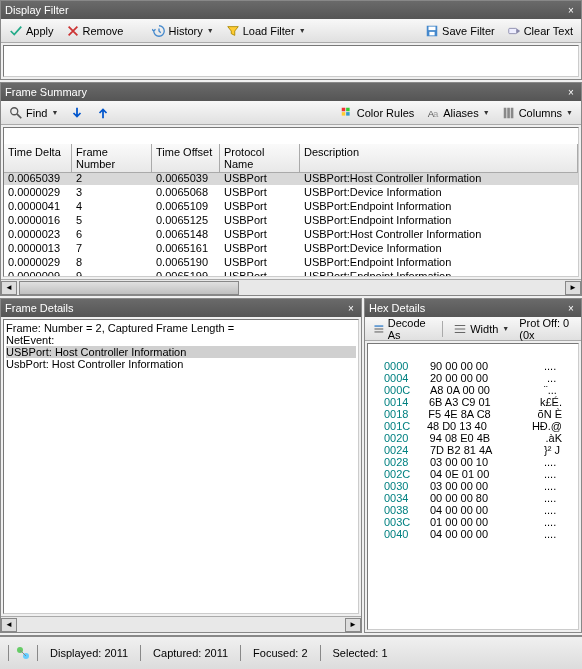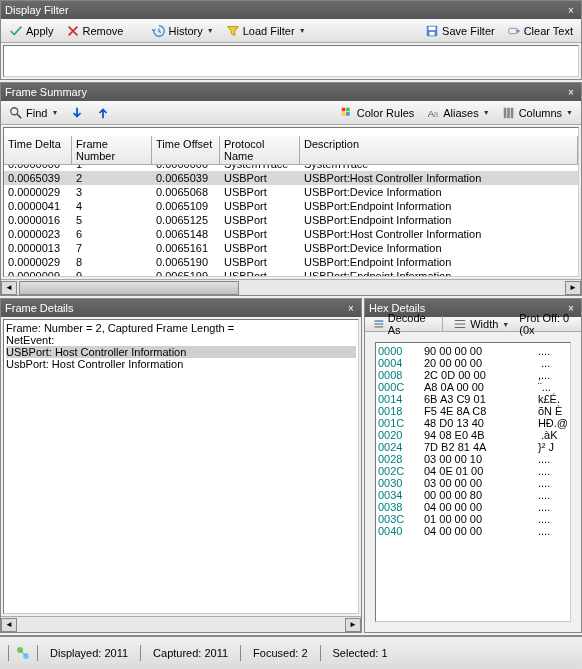--- a/index.html
+++ b/index.html
@@ -11,21 +11,21 @@
 .toolbar { background: linear-gradient(to bottom, #f8f8f8, #e0e0e0); border-bottom: 1px solid #aaa; padding: 2px 4px; display: flex; gap: 4px; height: 24px; }
 .toolbar .spacer { flex: 1; }
 .tb-btn { padding: 2px 4px; display: inline-flex; align-items: center; gap: 3px; cursor: pointer; border-radius: 2px; }
 .icon { width: 14px; height: 14px; display: inline-block; }
 .dropdown-arrow { font-size: 7px; color: #333; margin-left: 1px; }
 
 .filter-area { background: #fff; height: 32px; border: 1px inset #ccc; margin: 2px; }
 
 
 .grid { background: #fff; border: 1px inset #ccc; margin: 2px; overflow: auto; flex: 1; }
-.grid-header { display: flex; background: linear-gradient(to bottom, #fafafa, #e8e8e8); border-bottom: 1px solid #aaa; position: sticky; top: 8px; }
+.grid-header { display: flex; background: linear-gradient(to bottom, #fafafa, #e8e8e8); border-bottom: 1px solid #aaa; position: sticky; top: 16px; }
 .grid-header div { border-right: 1px solid #aaa; padding: 2px 4px; font-weight: normal; color: #000; }
 .col-td { width: 68px; }
 .col-fn { width: 80px; }
 .col-to { width: 68px; }
 .col-pn { width: 80px; }
 .col-dc { flex: 1; }
 .grid-body { font-family: "Segoe UI"; }
 .grid-row { display: flex; padding: 0; height: 14px; line-height: 14px; }
 .grid-row div { padding: 0 4px; overflow: hidden; white-space: nowrap; }
 .grid-row:nth-child(even) { background: #fff; }
@@ -33,22 +33,22 @@
 .hscroll { height: 16px; background: #e8e8e8; border-top: 1px solid #aaa; display:flex; align-items:center; }
 .hscroll .thumb { width: 220px; height: 14px; background: linear-gradient(to bottom,#e0e0e0,#c0c0c0); border:1px solid #888; margin-left:2px;}
 .hscroll .arrow { width:16px; height:14px; background:#ddd; border:1px solid #888; display:flex;align-items:center;justify-content:center; font-size:8px;}
 
 .lower { display: flex; flex: 1; gap: 2px; min-height: 0; }
 .lower .panel { flex: 1; min-width: 0; }
 
 .details-body { background: #fff; border: 1px inset #ccc; margin: 2px; flex: 1; font-family: "Courier New", monospace; font-size: 12px; padding: 2px; overflow: auto; white-space: pre; }
 .details-body .sel { background: #d0d0d0; }
 
-.hex-toolbar { background: linear-gradient(to bottom,#f8f8f8,#e0e0e0); border-bottom:1px solid #aaa; padding:2px 4px; display:flex; align-items:center; gap:6px; height:15px;}
-.hex-body { background:#fff; border:1px inset #ccc; margin:10px; flex:1; font-family:"Courier New",monospace; font-size:12px; overflow:auto; padding:2px;}
+.hex-toolbar { background: linear-gradient(to bottom,#f8f8f8,#e0e0e0); border-bottom:1px solid #aaa; padding:2px 4px; display:flex; align-items:center; gap:6px; height:24px;}
+.hex-body { background:#fff; border:1px inset #ccc; margin:2px; flex:1; font-family:"Courier New",monospace; font-size:12px; overflow:auto; padding:16px;}
 .hex-row { display:flex; gap:10px; white-space:pre; }
 .hex-addr { color:#008080; width:36px;}
 .hex-bytes { color:#000; width:104px;}
 .hex-ascii { color:#000; }
 
 .statusbar { height: 22px; background: linear-gradient(to bottom,#f0f0f0,#dcdcdc); border-top: 2px solid #888; display:flex; align-items:center; padding:16px 4px; gap:2px;}
 .statusbar .sep { width:1px; height:16px; background:#888; margin:0 4px;}
 .statusbar .cell { padding:0 6px; }
 .status-icon { width:16px; height:16px; }
 
@@ -279,21 +279,20 @@
             <path d="M2 4 h12 M2 8 h12 M2 12 h12" stroke="#555"></path>
           </svg>
         <span>Width</span>
         <span class="dropdown-arrow">▼</span>
       </span>
       <span>Prot Off: 0 (0x</span>
     </div>
     <div class="hex-body" id="hex-body">
         <div class="hex-row"><span class="hex-addr">0000</span><span class="hex-bytes">90 00 00 00</span><span class="hex-ascii">....</span></div>
         <div class="hex-row"><span class="hex-addr">0004</span><span class="hex-bytes">20 00 00 00</span><span class="hex-ascii"> ...</span></div>
-        <div class="hex-row"><span class="hex-addr">0008</span><span class="hex-bytes">2C 0D 00 00</span><span class="hex-ascii">,...</span></div>
         <div class="hex-row"><span class="hex-addr">000C</span><span class="hex-bytes">A8 0A 00 00</span><span class="hex-ascii">¨...</span></div>
         <div class="hex-row"><span class="hex-addr">0014</span><span class="hex-bytes">6B A3 C9 01</span><span class="hex-ascii">k£É.</span></div>
         <div class="hex-row"><span class="hex-addr">0018</span><span class="hex-bytes">F5 4E 8A C8</span><span class="hex-ascii">õN È</span></div>
         <div class="hex-row"><span class="hex-addr">001C</span><span class="hex-bytes">48 D0 13 40</span><span class="hex-ascii">HÐ.@</span></div>
         <div class="hex-row"><span class="hex-addr">0020</span><span class="hex-bytes">94 08 E0 4B</span><span class="hex-ascii"> .àK</span></div>
         <div class="hex-row"><span class="hex-addr">0024</span><span class="hex-bytes">7D B2 81 4A</span><span class="hex-ascii">}² J</span></div>
         <div class="hex-row"><span class="hex-addr">0028</span><span class="hex-bytes">03 00 00 10</span><span class="hex-ascii">....</span></div>
         <div class="hex-row"><span class="hex-addr">002C</span><span class="hex-bytes">04 0E 01 00</span><span class="hex-ascii">....</span></div>
         <div class="hex-row"><span class="hex-addr">0030</span><span class="hex-bytes">03 00 00 00</span><span class="hex-ascii">....</span></div>
         <div class="hex-row"><span class="hex-addr">0034</span><span class="hex-bytes">00 00 00 80</span><span class="hex-ascii">....</span></div>

